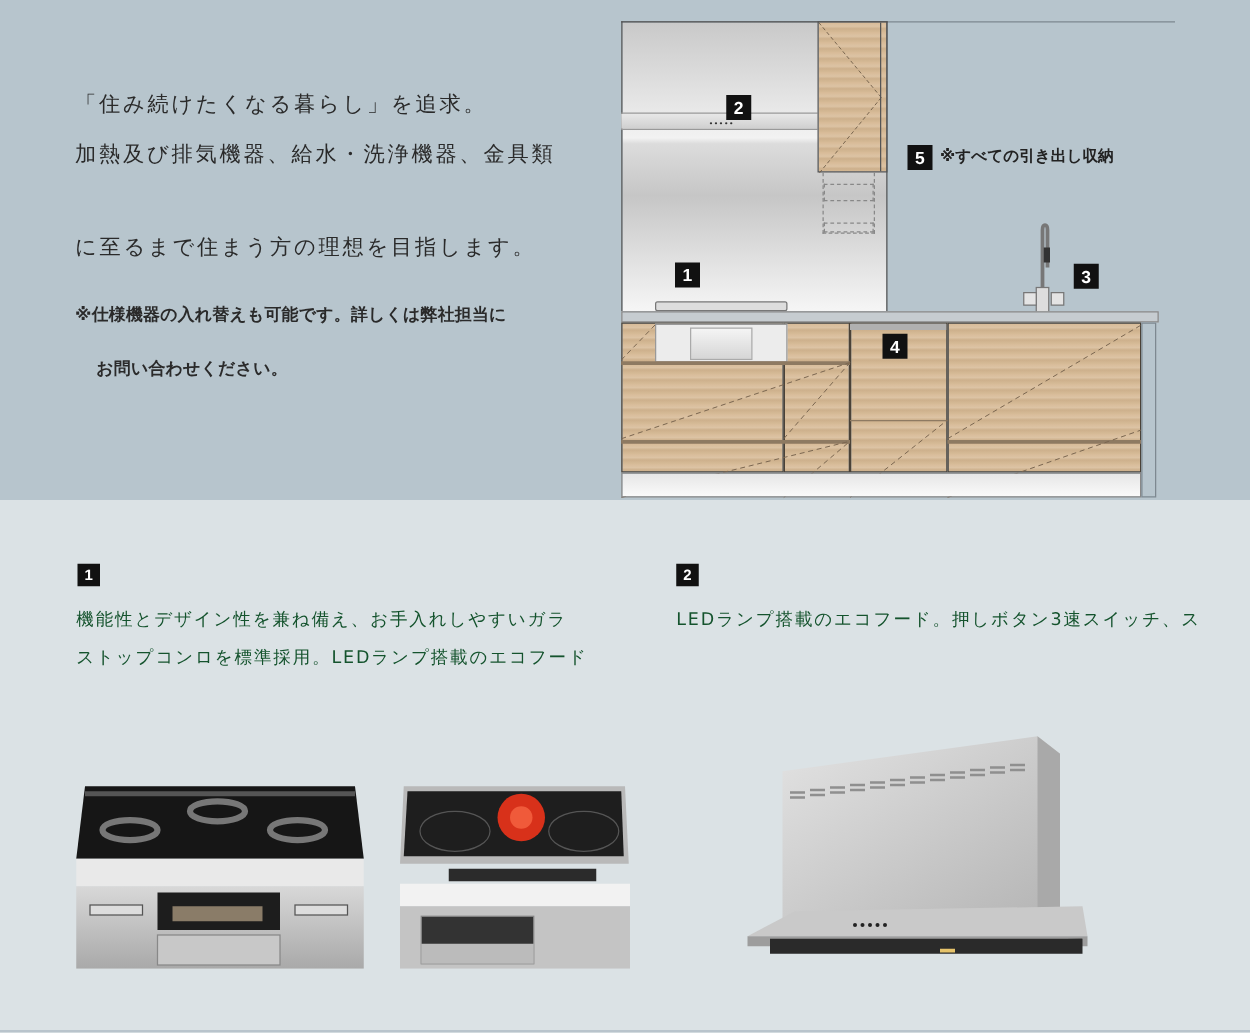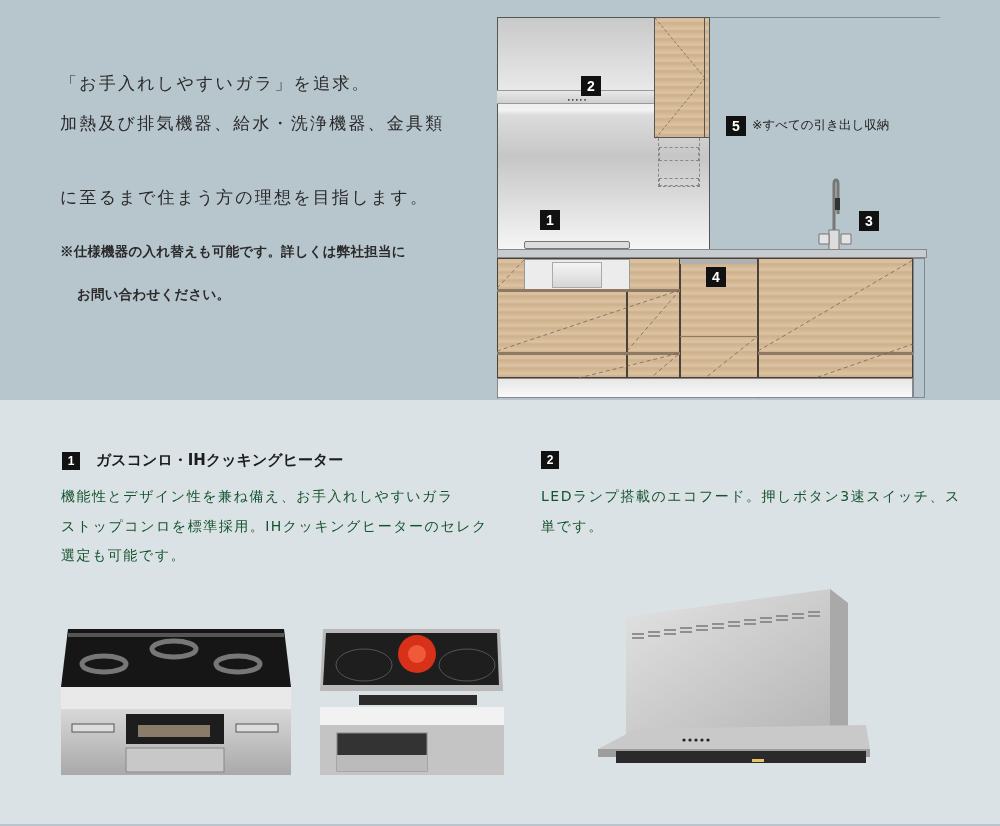--- a/index.html
+++ b/index.html
@@ -4,21 +4,21 @@
 <style>
   * { box-sizing: border-box; margin: 0; padding: 0; }
   html, body { width: 1000px; height: 826px; overflow: hidden; }
   body { background: #dbe2e5; font-family: "DejaVu Sans", sans-serif; color: #222; position: relative; }
   .top { position: absolute; left: 0; top: 0; width: 1000px; height: 400px; background: #b7c5cd; }
   .bottom { position: absolute; left: 0; top: 400px; width: 1000px; height: 424px; background: #dbe2e5; }
   .footer-line { position: absolute; left: 0; top: 824px; width: 1000px; height: 2px; background: #b9c4cc; }
 
   .intro { position: absolute; left: 60px; top: 72px; width: 420px; color: #2a2a2a; }
   .intro .line { font-size: 17px; letter-spacing: 2.2px; white-space: nowrap; position: absolute; left: 0; }
-  .intro .note { font-size: 13.5px; font-weight: bold; letter-spacing: 0.2px; white-space: nowrap; position: absolute; font-family: Liberation Mono, monospace; }
+  .intro .note { font-size: 13.5px; font-weight: bold; letter-spacing: 0.2px; white-space: nowrap; position: absolute; }
 
   .badge { display: inline-flex; align-items: center; justify-content: center; background: #111; color: #fff; font-weight: bold; font-family: "Liberation Sans", sans-serif; }
   .marker { position: absolute; width: 20px; height: 20px; font-size: 14px; }
 
   
   .kitchen { position: absolute; left: 0; top: 0; width: 1000px; height: 400px; }
   .wall-line { position: absolute; left: 497px; top: 17px; width: 443px; height: 1px; background: #7d8890; }
   .hood-wall { position: absolute; left: 497px; top: 17px; width: 213px; height: 232px; border: 1px solid #555; border-bottom: none;
     background: linear-gradient(#c9c9c9, #f2f2f2 40%, #dcdcdc 42%, #c6c6c6 60%, #f6f6f6 100%); }
   .hood-strip { position: absolute; left: 497px; top: 90px; width: 157px; height: 14px; background: linear-gradient(#e8e8e8,#cfcfcf); border-top: 1px solid #999; border-bottom: 1px solid #999; }
@@ -49,21 +49,21 @@
   .product { position: absolute; }
 </style>
 </head>
 <body>
 
 <div class="top"></div>
 <div class="bottom"></div>
 <div class="footer-line"></div>
 
 <div class="intro">
-  <div class="line" style="top:0px">「お手入れしやすいガラ」を追求。</div>
+  <div class="line" style="top:0px">「住み続けたくなる暮らし」を追求。</div>
   <div class="line" style="top:40px">加熱及び排気機器、給水・洗浄機器、金具類</div>
   <div class="line" style="top:114px">に至るまで住まう方の理想を目指します。</div>
   <div class="note" style="top:171px;left:0">※仕様機器の入れ替えも可能です。詳しくは弊社担当に</div>
   <div class="note" style="top:214px;left:17px">お問い合わせください。</div>
 </div>
 
 <div class="kitchen">
   <div class="wall-line"></div>
   <div class="hood-wall"></div>
   <div class="hood-strip"></div>
@@ -118,31 +118,29 @@
     </g>
   </svg>
   <div class="plinth" style="left:497px;width:416px"></div>
   <div class="side-panel"></div>
 
   <div class="badge marker" style="left:540px;top:210px">1</div>
   <div class="badge marker" style="left:581px;top:76px">2</div>
   <div class="badge marker" style="left:859px;top:211px">3</div>
   <div class="badge marker" style="left:706px;top:267px">4</div>
   <div class="badge marker" style="left:726px;top:116px">5</div>
-  <div style="position:absolute;left:752px;top:117px;font-size:12.5px;font-weight:normal;white-space:nowrap;color:#222">※すべての引き出し収納</div>
+  <div style="position:absolute;left:752px;top:117px;font-size:12.5px;font-weight:bold;white-space:nowrap;color:#222">※すべての引き出し収納</div>
 </div>
 
 <div class="sec-title" style="left:62px;top:451px">
   <span class="badge">1</span>
-  <span>ガスコンロ・IHクッキングヒーター</span>
 </div>
 <div class="sec-body" style="left:61px;top:482px">
   <span>機能性とデザイン性を兼ね備え、お手入れしやすいガラ</span>
-  <span>ストップコンロを標準採用。IHクッキングヒーターのセレク</span>
-  <span>選定も可能です。</span>
+  <span>ストップコンロを標準採用。LEDランプ搭載のエコフード</span>
 </div>
 
 <svg class="product" style="left:60px;top:627px" width="232" height="148">
   <defs>
     <linearGradient id="steel" x1="0" y1="0" x2="0" y2="1">
         <stop offset="0" stop-color="#d8d8d8"></stop>
         <stop offset="1" stop-color="#a9a9a9"></stop>
       </linearGradient>
   </defs>
   <path d="M8 2 H224 L231 60 H1 Z" fill="#161616"></path>
@@ -173,21 +171,20 @@
   <rect x="1" y="98" width="184" height="50" fill="#c4c4c4"></rect>
   <rect x="18" y="106" width="90" height="38" fill="#333" stroke="#888"></rect>
   <rect x="18" y="128" width="90" height="16" fill="#bbb"></rect>
 </svg>
 
 <div class="sec-title" style="left:541px;top:451px">
   <span class="badge">2</span>
 </div>
 <div class="sec-body" style="left:541px;top:482px">
   <span>LEDランプ搭載のエコフード。押しボタン3速スイッチ、ス</span>
-  <span>単です。</span>
 </div>
 
 <svg class="product" style="left:596px;top:587px" width="276" height="183">
   <defs>
     <linearGradient id="hood" x1="0" y1="0" x2="1" y2="1">
         <stop offset="0" stop-color="#e3e3e3"></stop>
         <stop offset="1" stop-color="#b4b4b4"></stop>
       </linearGradient>
   </defs>
   <path d="M30 30 L234 2 L252 16 L252 150 L30 150 Z" fill="url(#hood)"></path>

